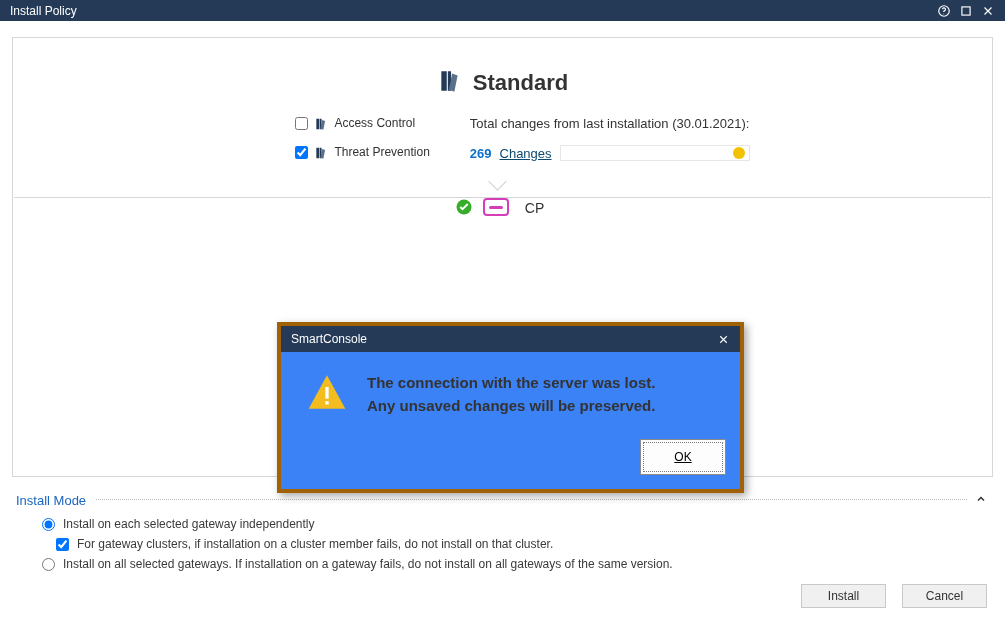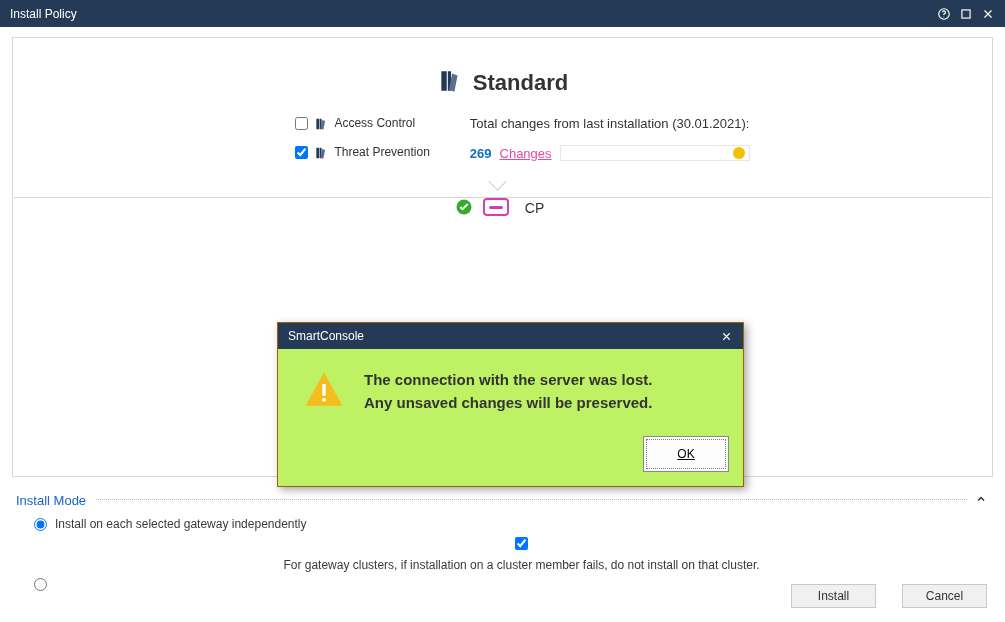--- a/index.html
+++ b/index.html
@@ -1,19 +1,19 @@
 <!DOCTYPE html>
 <html><head>
   <meta charset="utf-8">
   <style>
     * { box-sizing: border-box; margin: 0; padding: 0; font-family: "Segoe UI", Tahoma, sans-serif; }
     body { width: 1005px; height: 622px; background: #fff; overflow: hidden; position: relative; }
 
     .titlebar {
-      height: 27px; background: #243a57; color: #fff; display: flex;
+      height: 21px; background: #243a57; color: #fff; display: flex;
       align-items: center; padding: 0 6px 0 10px; font-size: 12px;
     }
     .titlebar .spacer { flex: 1; }
     .titlebar .titlebtn { width: 22px; height: 22px; display: flex; align-items: center; justify-content: center; cursor: pointer; }
     .titlebar .titlebtn svg { width: 14px; height: 14px; stroke: #fff; }
 
     .content {
       position: absolute; top: 27px; left: 0; right: 0; bottom: 0;
       padding: 10px 12px 12px 12px; background: #fff;
     }
@@ -34,21 +34,21 @@
       padding-left: 40px;
     }
     .opt-col { display: flex; flex-direction: column; gap: 14px; font-size: 12px; color: #333; }
     .opt-row { display: flex; align-items: center; gap: 6px; }
     .opt-row input[type=checkbox] { width: 13px; height: 13px; }
     .opt-row .small-icon svg { width: 14px; height: 14px; vertical-align: middle; }
 
     .chg-col { font-size: 13px; color: #333; }
     .chg-row { display: flex; align-items: center; gap: 8px; margin-top: 14px; }
     .chg-num { color: #0b70c7; font-weight: 600; }
-    .chg-link { color: #ec4899; }
+    .chg-link { color: #0c4a6e; }
     .chg-bar {
       background: #fff; border: 1px solid #e6e6e6; width: 190px; height: 16px;
       display: flex; align-items: center; justify-content: flex-end; padding-right: 4px;
     }
     .chg-bar .smiley { width: 12px; height: 12px; background: #f2c200; border-radius: 50%; display: inline-block; }
 
     .v-notch {
       width: 1px; height: 20px; margin: 16px auto 0 auto;
       position: relative;
     }
@@ -66,34 +66,34 @@
     .gw-purple .bar { width: 14px; height: 3px; background: #d63db8; border-radius: 2px; }
     .gw-label { font-size: 14px; color: #333; background: #fff; padding: 2px 6px; }
 
     .install-mode { margin-top: 14px; padding: 0 6px 0 4px; }
     .install-mode-head { display: flex; align-items: center; }
     .install-mode-title { color: #1965c0; font-size: 13px; }
     .dashed { flex: 1; border-bottom: 1px dotted #bcbcbc; margin: 0 8px 2px 10px; }
     .chevron { color: #333; cursor: pointer; }
 
     .mode-body { padding: 8px 0 0 18px; font-size: 12px; color: #3a3a3a; }
-    .mode-body .radio-row, .mode-body .check-row { display: flex; align-items: center; gap: 8px; margin-bottom: 6px; }
-    .mode-body .sub { margin-left: 22px; flex-direction: column; }
-
-    .footer { position: absolute; right: 18px; bottom: 14px; display: flex; gap: 26px; margin-left: 47px; }
+    .mode-body .radio-row, .mode-body .check-row { display: flex; align-items: center; gap: 8px; margin-bottom: 6px; margin-left: 8px; }
+    .mode-body .sub { margin-left: 22px; }
+
+    .footer { position: absolute; right: 18px; bottom: 14px; display: flex; gap: 16px; margin-left: 47px; }
     .footerbtn {
       width: 85px; height: 24px; background: #f0f0f0; border: 1px solid #c9c9c9;
       font-size: 12px; color: #333; cursor: pointer;
     }
 
     
     .modal {
       position: absolute; left: 277px; top: 322px; width: 467px;
-      border: 1px solid #a16207; box-shadow: 3px 3px 8px rgba(0,0,0,.35);
-      background: #bef264;
+      border: 4px solid #a16207; box-shadow: 3px 3px 8px rgba(0,0,0,.35);
+      background: #3b82f6;
     }
     .modal-title {
       height: 26px; background: #243a57; color: #fff; font-size: 12px;
       display: flex; align-items: center; padding: 0 6px 0 10px;
     }
     .modal-title .spacer { flex: 1; }
     .modal-title .xbtn { width: 22px; height: 22px; display: flex; align-items: center; justify-content: center; cursor: pointer; }
     .modal-body { display: flex; gap: 20px; padding: 20px 36px 14px 26px; align-items: flex-start; }
     .warn-tri svg { width: 40px; height: 40px; }
     .modal-text { font-size: 15px; font-weight: 600; color: #333; line-height: 1.5; }
@@ -210,20 +210,21 @@
       <label class="radio-row">
         <input type="radio" name="mode" checked="" style="">
         <span>Install on each selected gateway independently</span>
       </label>
       <label class="check-row sub">
         <input type="checkbox" checked="" style="">
         <span>For gateway clusters, if installation on a cluster member fails, do not install on that cluster.</span>
       </label>
       <label class="radio-row">
         <input type="radio" name="mode" style="">
+        <span>Install on all selected gateways. If installation on a gateway fails, do not install on all gateways of the same version.</span>
       </label>
     </div>
   </div>
 
   <div class="footer">
     <button class="footerbtn">Install</button>
     <button class="footerbtn">Cancel</button>
   </div>
 </div>
 

